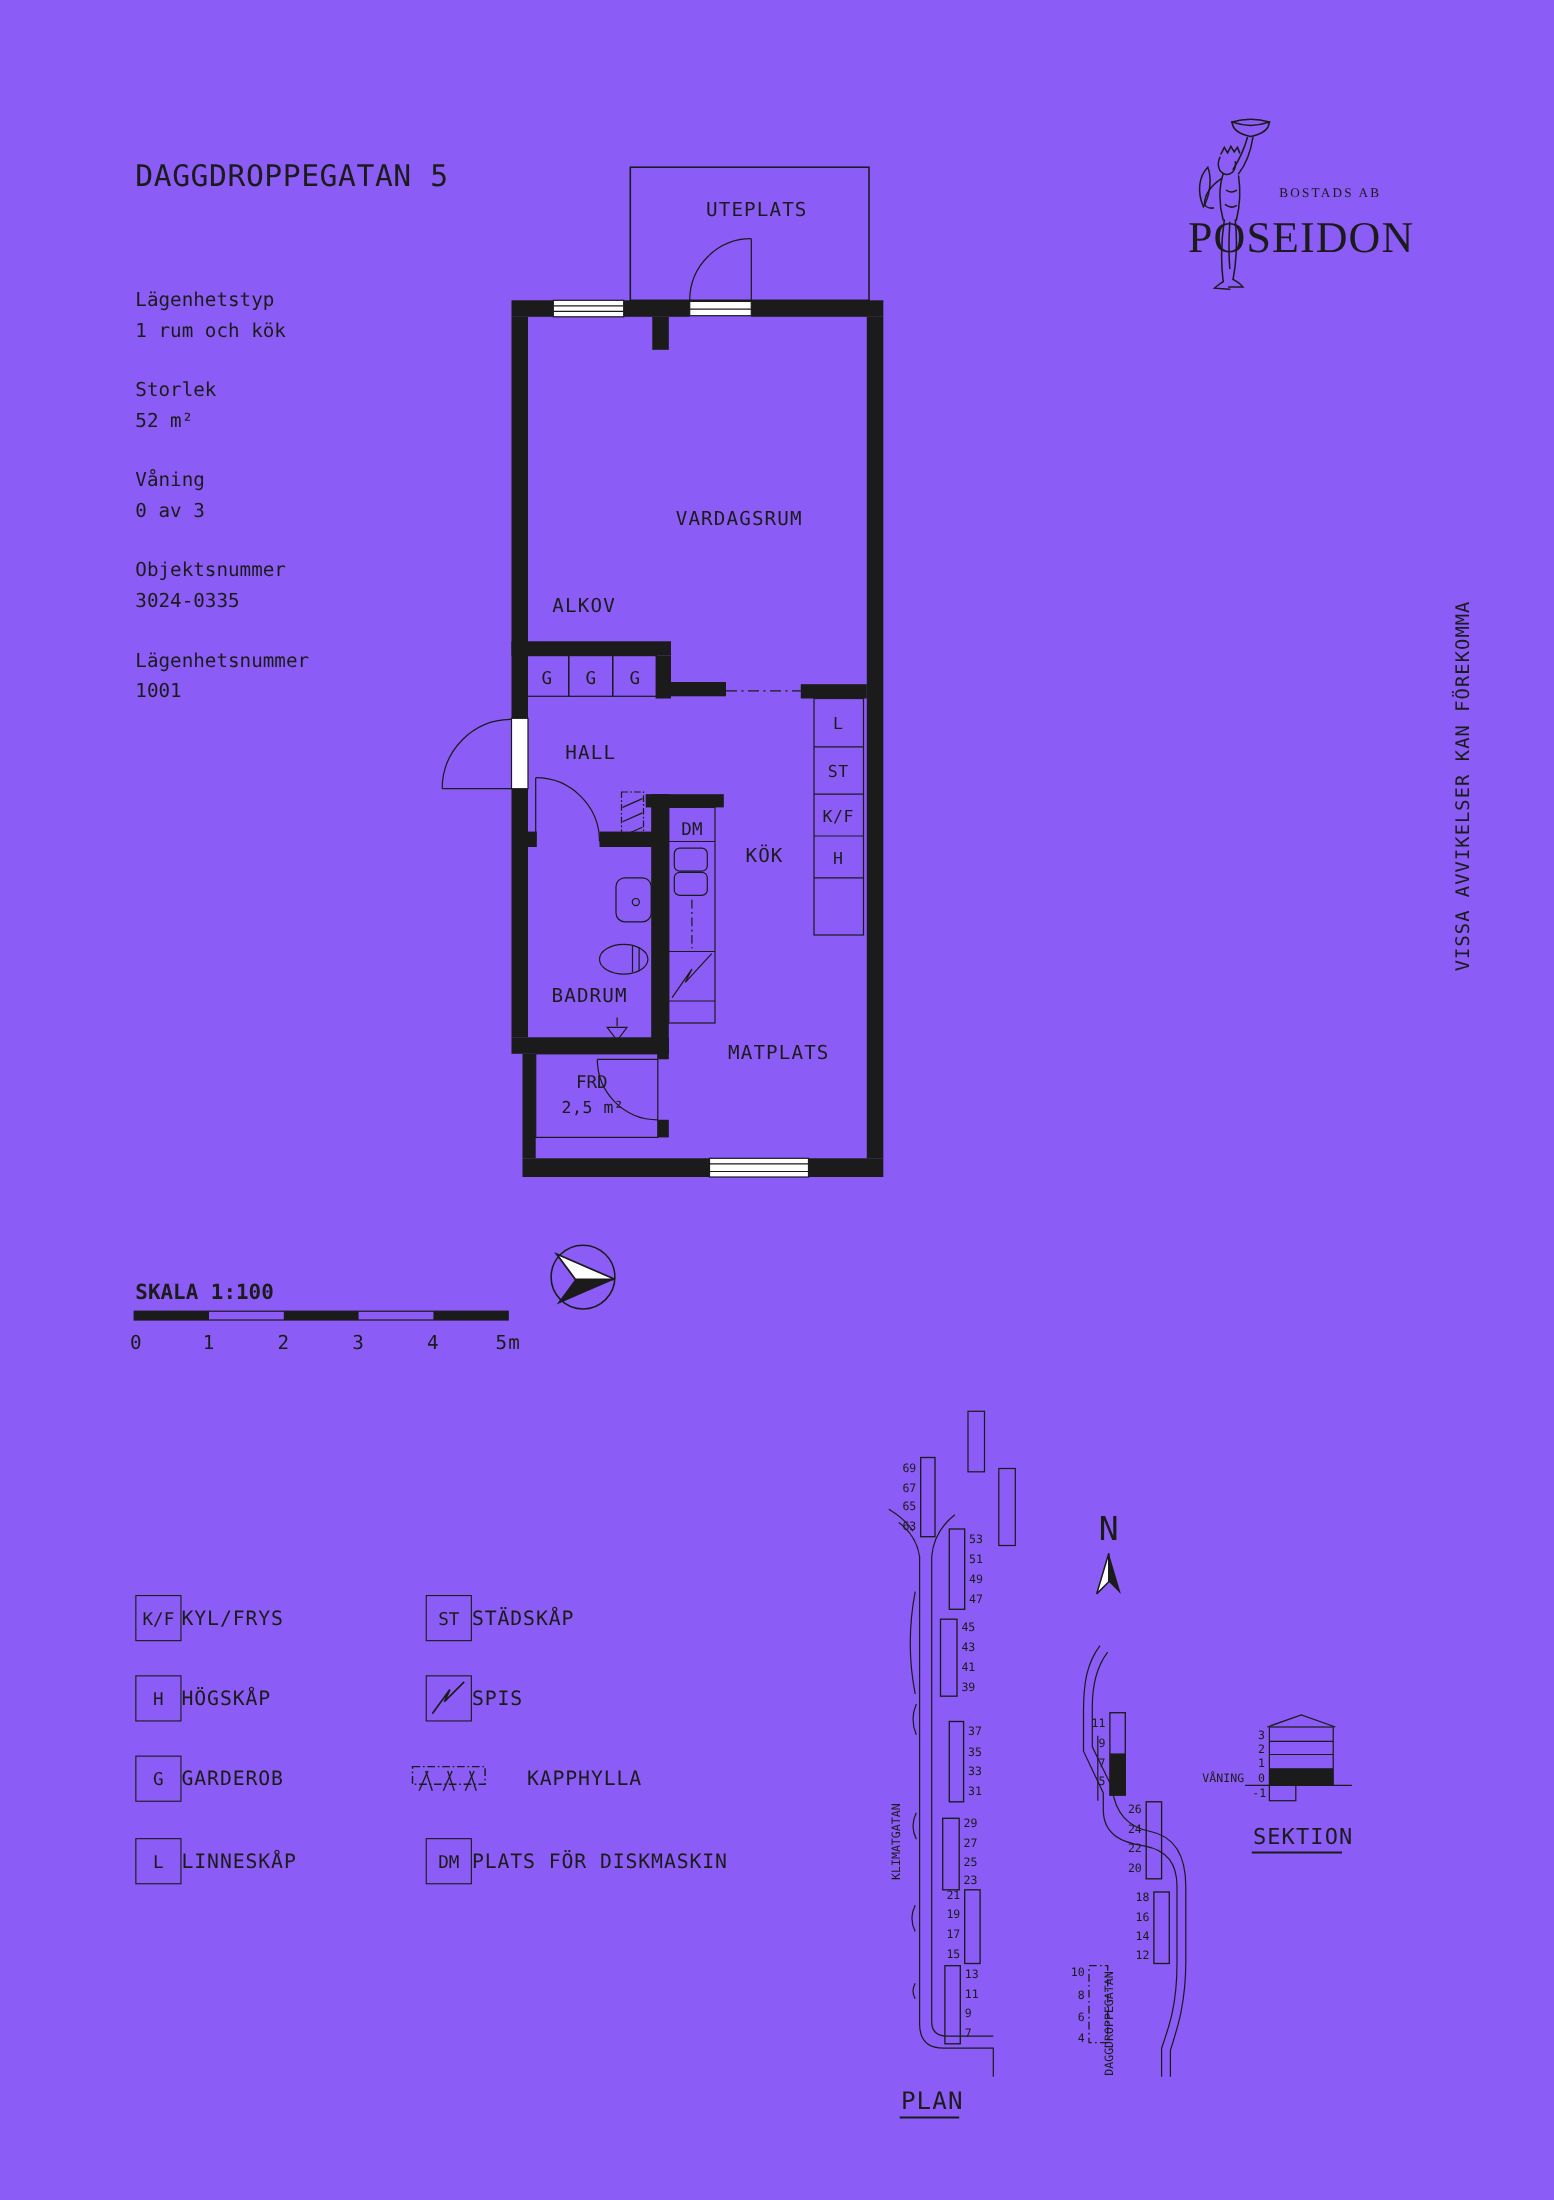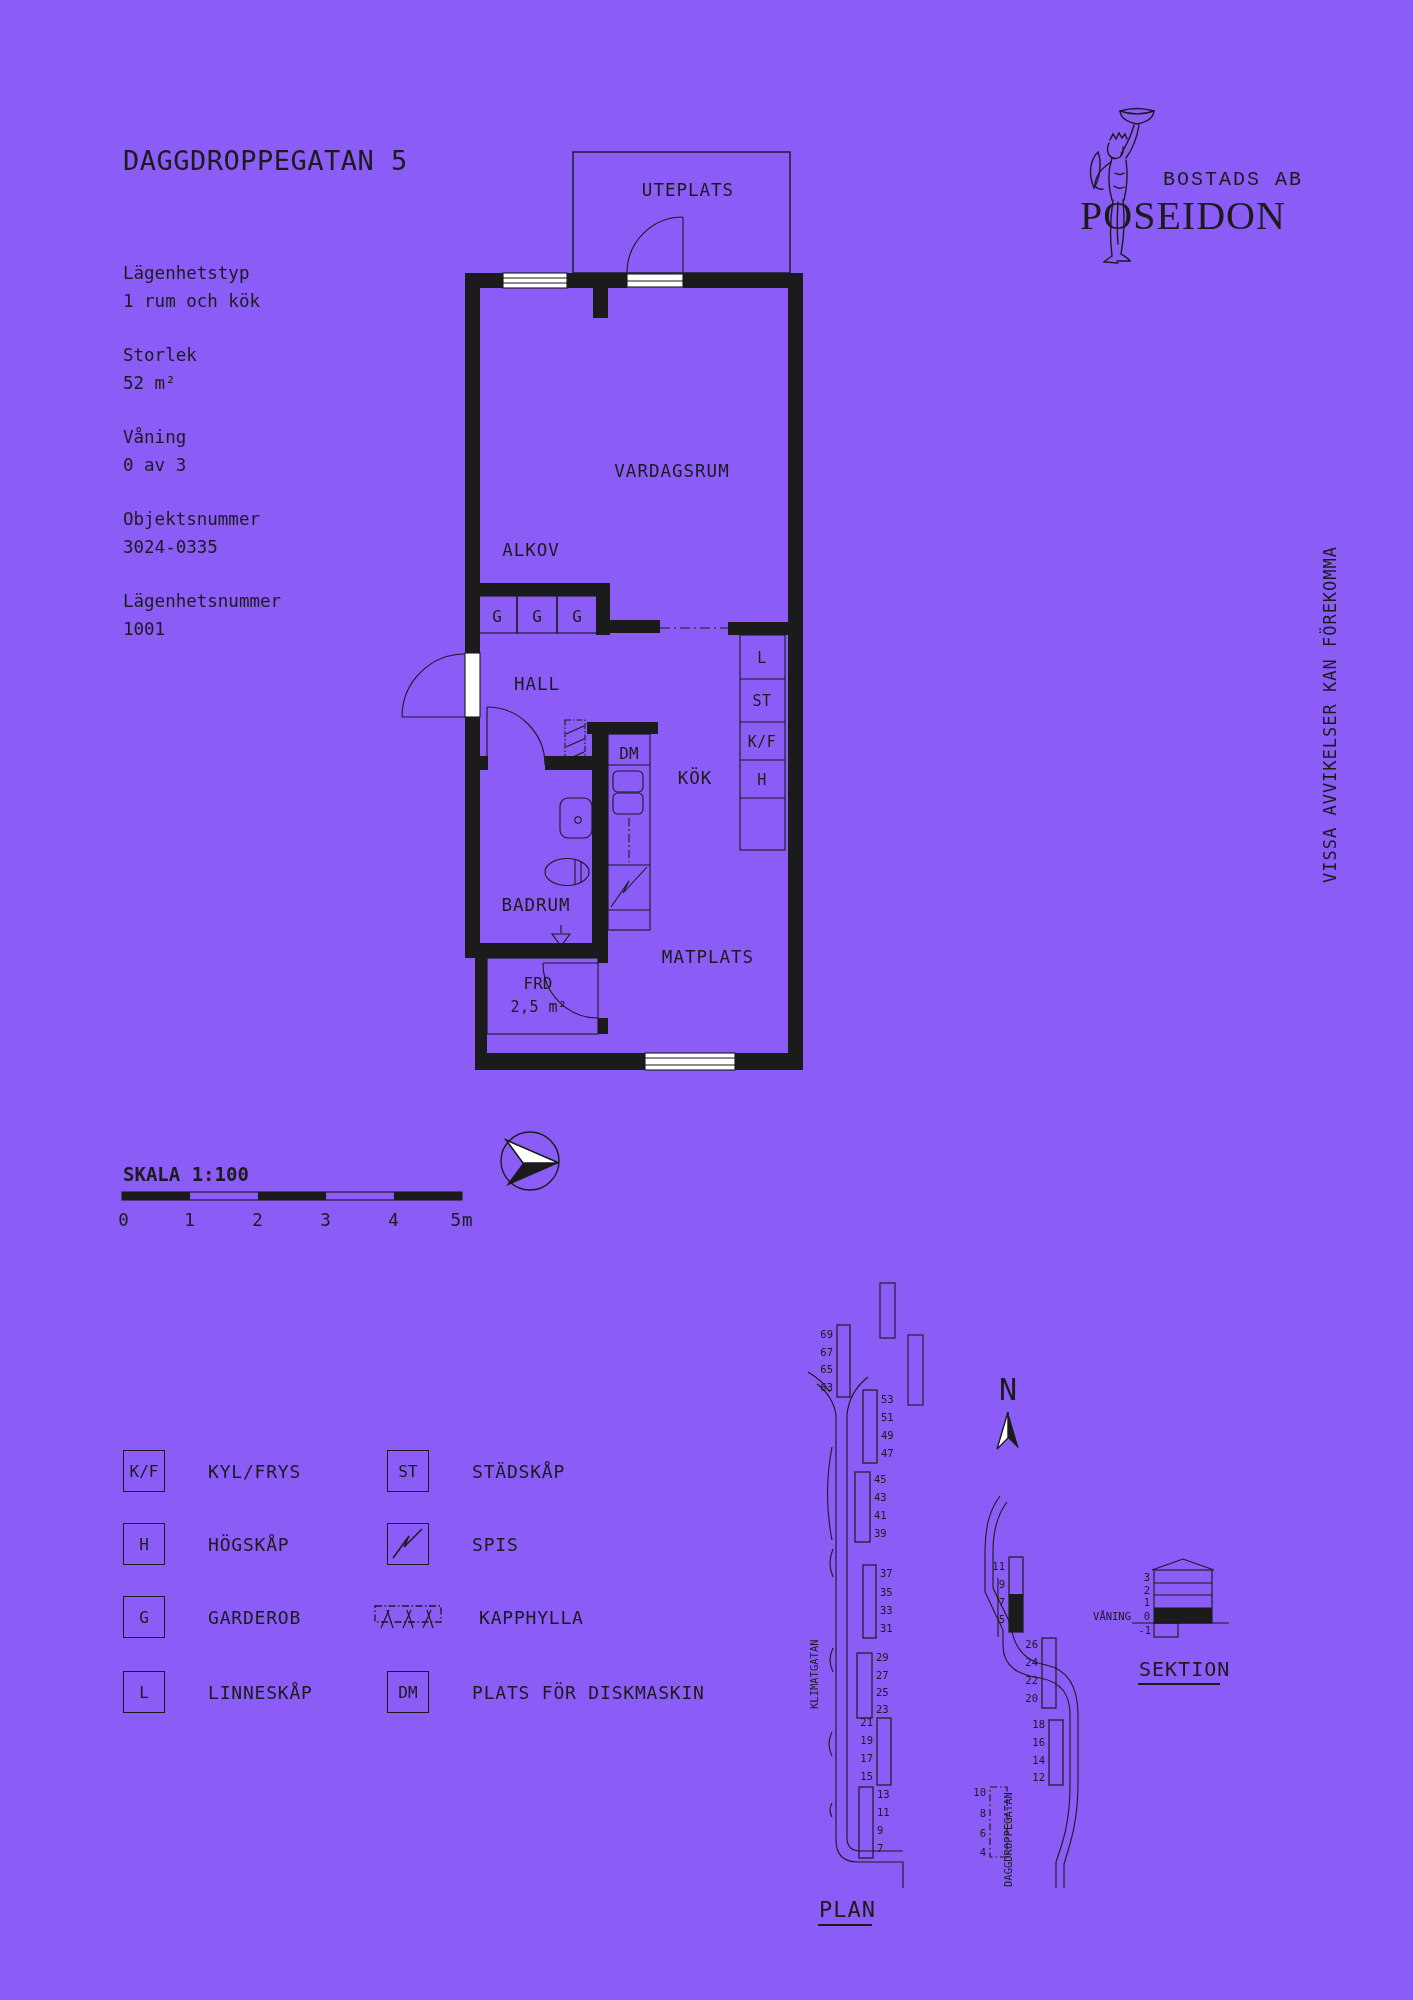--- a/index.html
+++ b/index.html
@@ -1,28 +1,28 @@
 <!DOCTYPE html>
 <html><head>
 <meta charset="utf-8">
 <style>
   html,body{margin:0;padding:0;background:#fff}
   .page{position:relative;width:1413px;height:2000px;background:#8b5cf6;overflow:hidden;
         font-family:"DejaVu Sans Mono",monospace;color:#1b1b1b}
   .abs{position:absolute}
   .title{font-size:27px;letter-spacing:.5px;white-space:nowrap}
   .field{line-height:28px;font-size:17.5px;white-space:nowrap}
-  .logo-line1{font-family:Liberation Mono, monospace;font-size:20px;letter-spacing:2px;white-space:nowrap}
+  .logo-line1{font-family:Liberation Serif, serif;font-size:12px;letter-spacing:2px;white-space:nowrap}
   .logo-line2{font-family:Liberation Serif, serif;font-size:40px;letter-spacing:1px;white-space:nowrap}
   .disclaimer{font-size:17px;letter-spacing:1px;white-space:nowrap;
               transform-origin:0 0;transform:rotate(-90deg)}
   .legend-row{display:flex;align-items:center;height:42px;white-space:nowrap}
   .legend-box{width:40px;height:40px;border:1.7px solid #1b1b1b;display:flex;
               align-items:center;justify-content:center;font-size:16px;flex:0 0 auto}
-  .legend-label{font-size:18px;letter-spacing:.8px;margin-left:43px}
+  .legend-label{font-size:18px;letter-spacing:.8px;}
   .legend-label.icon-gap{margin-left:36px}
   svg text{font-family:"DejaVu Sans Mono",monospace;fill:#1b1b1b}
   .wall{fill:#1b1b1b}
   .ln{fill:none;stroke:#1b1b1b;stroke-width:1.4}
   .ln1{fill:none;stroke:#1b1b1b;stroke-width:1.1}
   .wht{fill:#fff;stroke:#1b1b1b;stroke-width:1.1}
   .mid{text-anchor:middle}
   .end{text-anchor:end}
   .f17{font-size:17.5px;letter-spacing:1px}
   .f16{font-size:16px}

